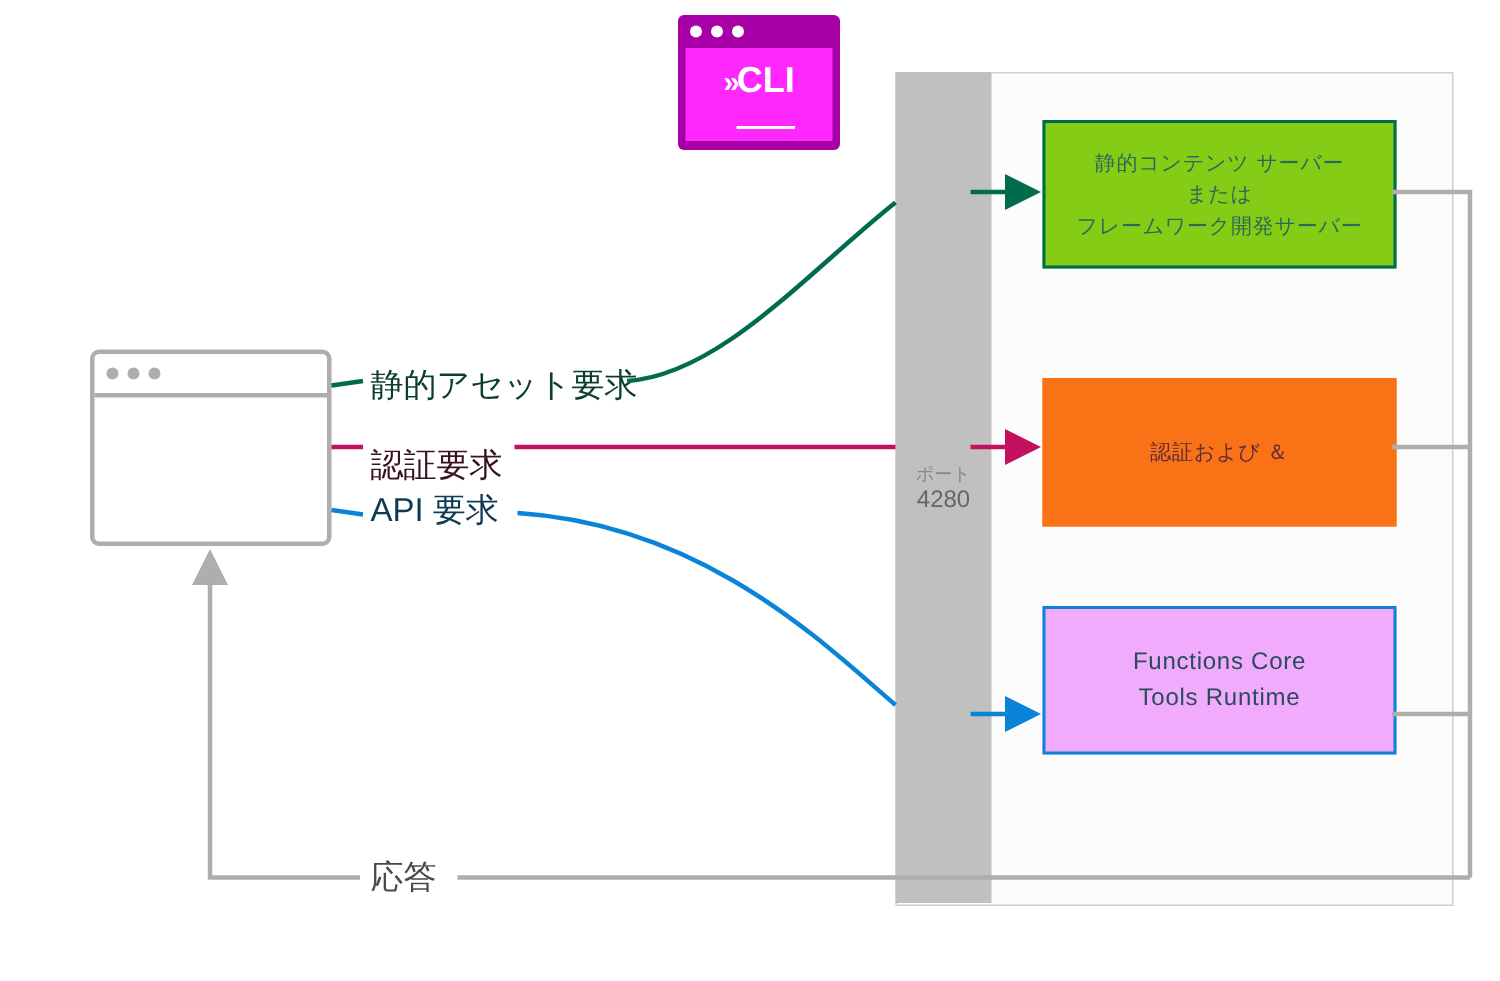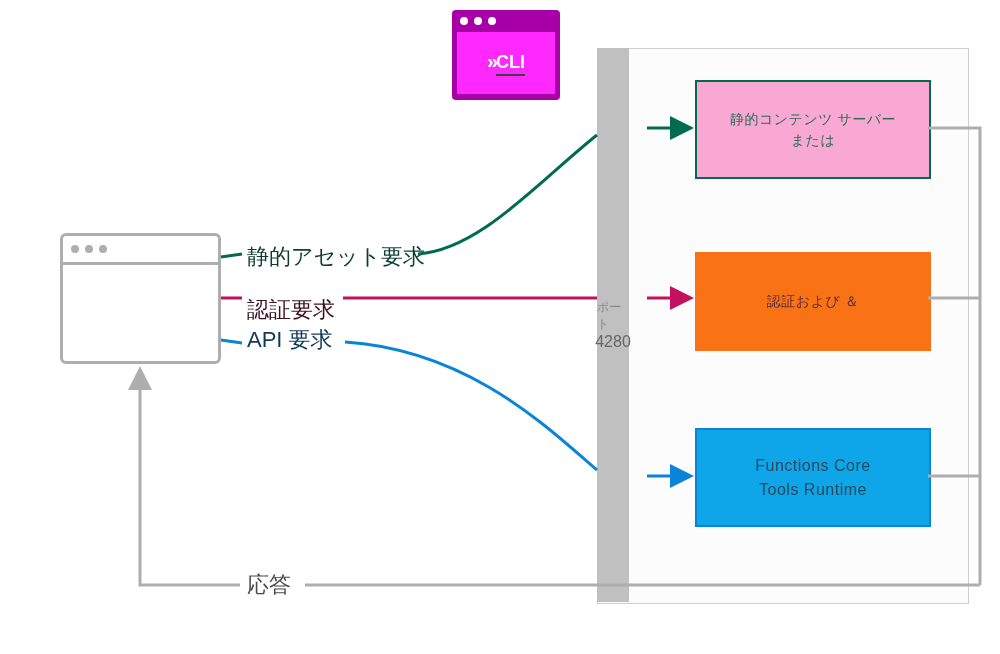--- a/index.html
+++ b/index.html
@@ -49,52 +49,52 @@
   }
   .cli-badge .body {
     margin: 0 5px 5px 5px;
     height: 62px;
     background: #ff29ff;
     display: flex; align-items: center; justify-content: center;
     color: #ffffff; font-weight: 600;
   }
   .cli-prompt { display: inline-flex; align-items: baseline; gap: 4px; }
   .cli-caret { font-size: 20px; line-height: 1; letter-spacing: -6px; }
-  .cli-text { font-size: 18px; border-bottom: 2px solid #404040; padding-bottom: 1px; }
+  .cli-text { font-size: 24px; border-bottom: 2px solid #ffffff; padding-bottom: 16px; }
 
   
   .server-area {
     position: absolute;
     left: 597px; top: 48px;
     width: 370px; height: 554px;
     border: 1px solid #cfcfcf;
     background: #fcfcfc;
   }
   
   .port-col {
     position: absolute;
     left: 597px; top: 48px;
-    width: 32px; height: 554px;
+    width: 64px; height: 554px;
     background: #c0c0c0;
     display: flex; flex-direction: column; align-items: center; justify-content: center;
     color: #888; font-size: 12px;
   }
 
   
   .svc {
     position: absolute;
     width: 232px; height: 95px;
     display: flex; flex-direction: column; align-items: center; justify-content: center;
     text-align: center;
     font-size: 14px; line-height: 1.5;
     letter-spacing: 0.5px;
   }
-  .svc.static { left: 695px; top: 80px;  border: 2px solid #006b4f; background: #f9a8d4; color:#2b6a57; }
+  .svc.static { left: 695px; top: 80px;  border: 2px solid #006b4f; background: #84cc16; color:#2b6a57; }
   .svc.auth   { left: 695px; top: 252px; border: 2px solid #f97316; background: #f97316; color:#5b2b3f; }
-  .svc.func   { left: 695px; top: 428px; border: 2px solid #0a84d8; background: #0ea5e9; color:#2b4a5b; font-size: 16px; }
+  .svc.func   { left: 695px; top: 404px; border: 2px solid #0a84d8; background: #f0abfc; color:#2b4a5b; font-size: 16px; }
 
   
   .lbl { position: absolute; font-size: 22px; color: #1a1a1a; }
   .lbl.static { left: 247px; top: 242px; color:#0d3d31; }
   .lbl.auth   { left: 247px; top: 295px; color:#3a1222; }
   .lbl.api    { left: 247px; top: 325px; color:#0e3a55; }
   .lbl.resp   { left: 247px; top: 570px; color:#4a4a4a;text-align:right; }
 
 </style>
 </head>
@@ -102,20 +102,21 @@
 
 <div class="server-area"></div>
 <div class="port-col">
   <div>ポート</div>
   <div style="font-size:16px;color:#666;">4280</div>
 </div>
 
 <div class="svc static">
   <div>静的コンテンツ サーバー</div>
   <div>または</div>
+  <div>フレームワーク開発サーバー</div>
 </div>
 <div class="svc auth">
   <div>認証および ＆</div>
 </div>
 <div class="svc func">
   <div>Functions Core</div>
   <div>Tools Runtime</div>
 </div>
 
 <div class="browser">

